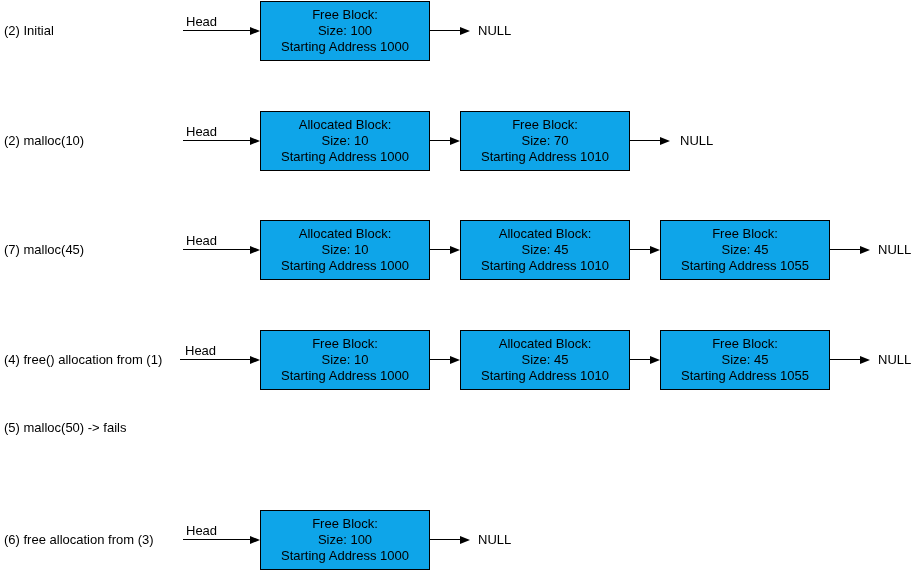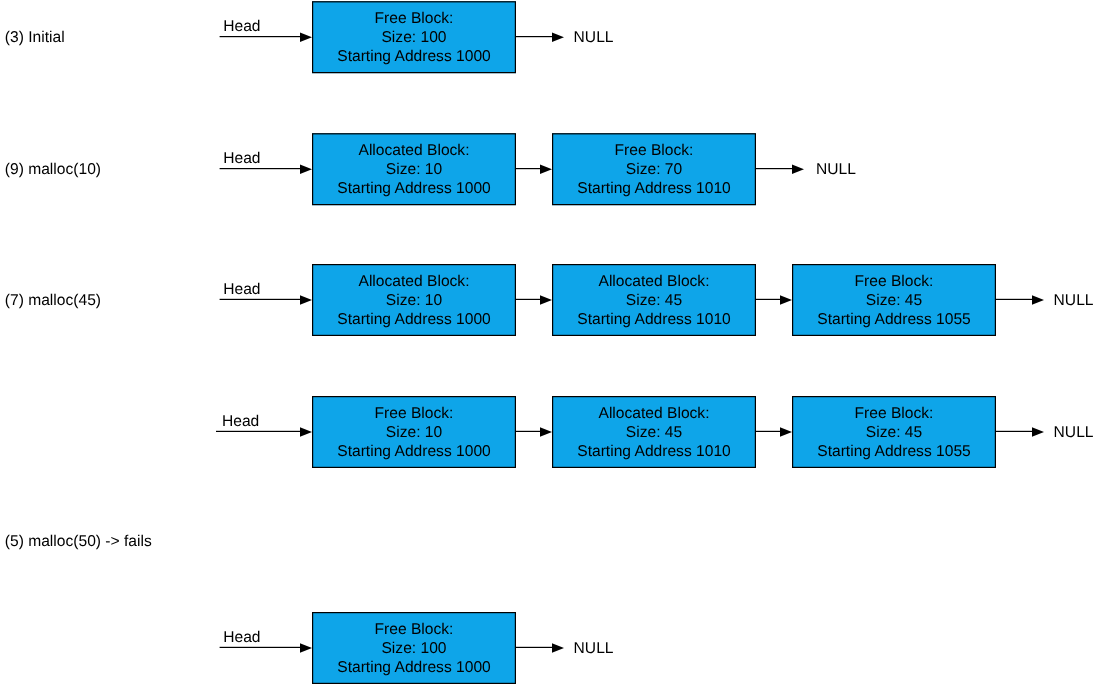--- a/index.html
+++ b/index.html
@@ -20,34 +20,34 @@
     display:flex;flex-direction:column;justify-content:center;align-items:center;
     line-height:16px;white-space:nowrap;
   }
   .nul{position:absolute;line-height:15px;white-space:nowrap;}
 </style>
 </head>
 <body>
 
 <div class="canvas">
 
-  <div class="lbl" style="top:23px">(3) Initial</div>
+  <div class="lbl" style="top:23px">(2) Initial</div>
   <div class="head" style="left:186px;top:14px">Head</div>
   <div class="shaft" style="left:183px;top:30px;width:67px"></div>
   <div class="ah" style="left:250px;top:26.5px"></div>
   <div class="block" style="left:260px;top:1px">
     <div>Free Block:</div>
     <div>Size: 100</div>
     <div>Starting Address 1000</div>
   </div>
   <div class="shaft" style="left:430px;top:30px;width:30px"></div>
   <div class="ah" style="left:460px;top:26.5px"></div>
   <div class="nul" style="left:478px;top:23px">NULL</div>
 
-  <div class="lbl" style="top:133px">(9) malloc(10)</div>
+  <div class="lbl" style="top:133px">(2) malloc(10)</div>
   <div class="head" style="left:186px;top:124px">Head</div>
   <div class="shaft" style="left:183px;top:140px;width:67px"></div>
   <div class="ah" style="left:250px;top:136.5px"></div>
   <div class="block" style="left:260px;top:111px">
     <div>Allocated Block:</div>
     <div>Size: 10</div>
     <div>Starting Address 1000</div>
   </div>
   <div class="shaft" style="left:430px;top:140px;width:20px"></div>
   <div class="ah" style="left:450px;top:136.5px"></div>
@@ -80,20 +80,21 @@
   <div class="ah" style="left:650px;top:245.5px"></div>
   <div class="block" style="left:660px;top:220px">
     <div>Free Block:</div>
     <div>Size: 45</div>
     <div>Starting Address 1055</div>
   </div>
   <div class="shaft" style="left:830px;top:249px;width:30px"></div>
   <div class="ah" style="left:860px;top:245.5px"></div>
   <div class="nul" style="left:878px;top:242px">NULL</div>
 
+  <div class="lbl" style="top:352px">(4) free() allocation from (1)</div>
   <div class="head" style="left:185px;top:343px">Head</div>
   <div class="shaft" style="left:180px;top:359px;width:70px"></div>
   <div class="ah" style="left:250px;top:355.5px"></div>
   <div class="block" style="left:260px;top:330px">
     <div>Free Block:</div>
     <div>Size: 10</div>
     <div>Starting Address 1000</div>
   </div>
   <div class="shaft" style="left:430px;top:359px;width:20px"></div>
   <div class="ah" style="left:450px;top:355.5px"></div>
@@ -106,22 +107,23 @@
   <div class="ah" style="left:650px;top:355.5px"></div>
   <div class="block" style="left:660px;top:330px">
     <div>Free Block:</div>
     <div>Size: 45</div>
     <div>Starting Address 1055</div>
   </div>
   <div class="shaft" style="left:830px;top:359px;width:30px"></div>
   <div class="ah" style="left:860px;top:355.5px"></div>
   <div class="nul" style="left:878px;top:352px">NULL</div>
 
-  <div class="lbl" style="top:443px">(5) malloc(50) -&gt; fails</div>
+  <div class="lbl" style="top:420px">(5) malloc(50) -&gt; fails</div>
 
+  <div class="lbl" style="top:532px">(6) free allocation from (3)</div>
   <div class="head" style="left:186px;top:523px">Head</div>
   <div class="shaft" style="left:183px;top:539px;width:67px"></div>
   <div class="ah" style="left:250px;top:535.5px"></div>
   <div class="block" style="left:260px;top:510px">
     <div>Free Block:</div>
     <div>Size: 100</div>
     <div>Starting Address 1000</div>
   </div>
   <div class="shaft" style="left:430px;top:539px;width:30px"></div>
   <div class="ah" style="left:460px;top:535.5px"></div>

